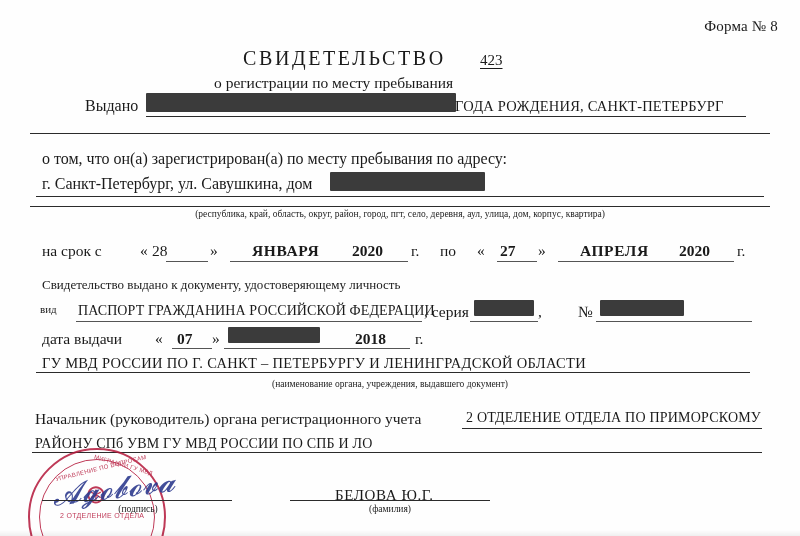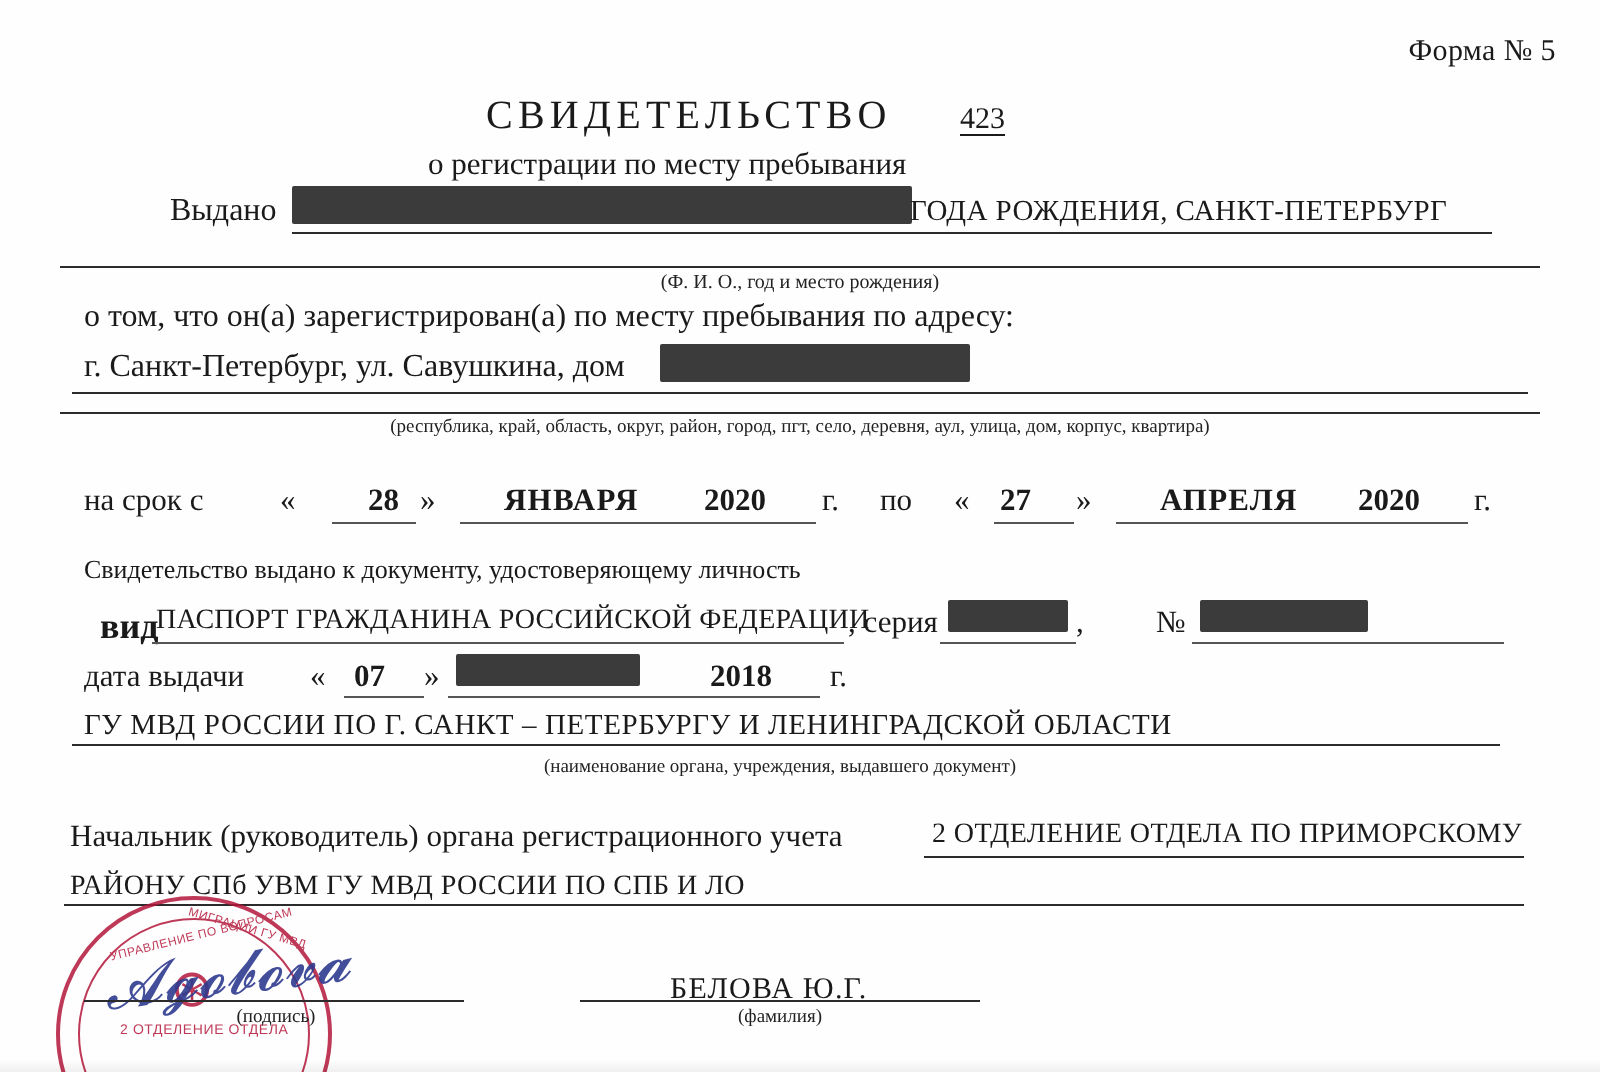--- a/index.html
+++ b/index.html
@@ -108,35 +108,35 @@
   }
   #cap-addr {
     left: 120px;
     top: 209px;
     width: 560px;
     font-size: 9.5px;
   }
 
   #term-from { left: 42px; top: 242px; font-size: 15.5px; }
   #q1 { left: 140px; top: 242px; font-size: 15.5px; }
-  #day-from { left: 184px; top: 242px; font-size: 15.5px; font-weight: bold; }
+  #day-from { left: 152px; top: 242px; font-size: 15.5px; font-weight: normal; }
   #q2 { left: 210px; top: 242px; font-size: 15.5px; }
   #month-from { left: 252px; top: 242px; font-size: 15.5px; font-weight: bold; letter-spacing: .6px; }
   #year-from { left: 352px; top: 242px; font-size: 15.5px; font-weight: bold; }
   #g1 { left: 411px; top: 242px; font-size: 15.5px; }
   #term-to { left: 440px; top: 242px; font-size: 15.5px; }
   #q3 { left: 477px; top: 242px; font-size: 15.5px; }
   #day-to { left: 500px; top: 242px; font-size: 15.5px; font-weight: bold; }
   #q4 { left: 538px; top: 242px; font-size: 15.5px; }
   #month-to { left: 580px; top: 242px; font-size: 15.5px; font-weight: bold; letter-spacing: .6px; }
   #year-to { left: 679px; top: 242px; font-size: 15.5px; font-weight: bold; }
   #g2 { left: 737px; top: 242px; font-size: 15.5px; }
 
   #doc-line { left: 42px; top: 277px; font-size: 13px; }
-  #vid-label { left: 50px; top: 303px; font-size: 18px; font-weight: bold; }
+  #vid-label { left: 40px; top: 303px; font-size: 11px; }
   #vid-value { left: 78px; top: 303px; font-size: 14px; letter-spacing: .1px; }
   #seria-label { left: 424px; top: 303px; font-size: 15.5px; }
   #comma { left: 538px; top: 303px; font-size: 15.5px; }
   #num-label { left: 578px; top: 303px; font-size: 15.5px; }
 
   #date-label { left: 42px; top: 330px; font-size: 15.5px; }
   #q5 { left: 155px; top: 330px; font-size: 15.5px; }
   #date-day { left: 177px; top: 330px; font-size: 15.5px; font-weight: bold; }
   #q6 { left: 212px; top: 330px; font-size: 15.5px; }
   #date-year { left: 355px; top: 330px; font-size: 15.5px; font-weight: bold; }
@@ -223,33 +223,32 @@
     position: absolute;
     left: 0; bottom: 0; width: 800px; height: 6px;
     background: linear-gradient(to bottom, rgba(0,0,0,0.0), rgba(0,0,0,0.06));
   }
 </style>
 </head>
 <body>
 
 <div class="doc">
 
-  <div class="txt" id="form-no">Форма № 5</div>
+  <div class="txt" id="form-no">Форма № 8</div>
 
   <div class="txt" id="title-main">СВИДЕТЕЛЬСТВО</div>
   <div class="txt" id="title-number">423</div>
   <div class="txt" id="title-sub">о регистрации по месту пребывания</div>
 
   <div class="txt" id="label-issued">Выдано</div>
   <div class="redact" style="left:146px; top:93px; width:310px; height:19px;"></div>
   <div class="txt" id="issued-tail">ГОДА РОЖДЕНИЯ, САНКТ-ПЕТЕРБУРГ</div>
   <div class="rule" style="left:146px; top:116px; width:600px;"></div>
 
   <div class="rule" style="left:30px; top:133px; width:740px;"></div>
-  <div class="caption" id="cap-fio">(Ф. И. О., год и место рождения)</div>
 
   <div class="txt" id="line-about">о том, что он(а) зарегистрирован(а) по месту пребывания по адресу:</div>
   <div class="txt" id="addr-text">г. Санкт-Петербург, ул. Савушкина, дом</div>
   <div class="redact" style="left:330px; top:172px; width:155px; height:19px;"></div>
   <div class="rule" style="left:36px; top:196px; width:728px;"></div>
   <div class="rule" style="left:30px; top:206px; width:740px;"></div>
   <div class="caption" id="cap-addr">(республика, край, область, округ, район, город, пгт, село, деревня, аул, улица, дом, корпус, квартира)</div>
 
   <div class="txt" id="term-from">на срок с</div>
   <div class="txt" id="q1">«</div>

